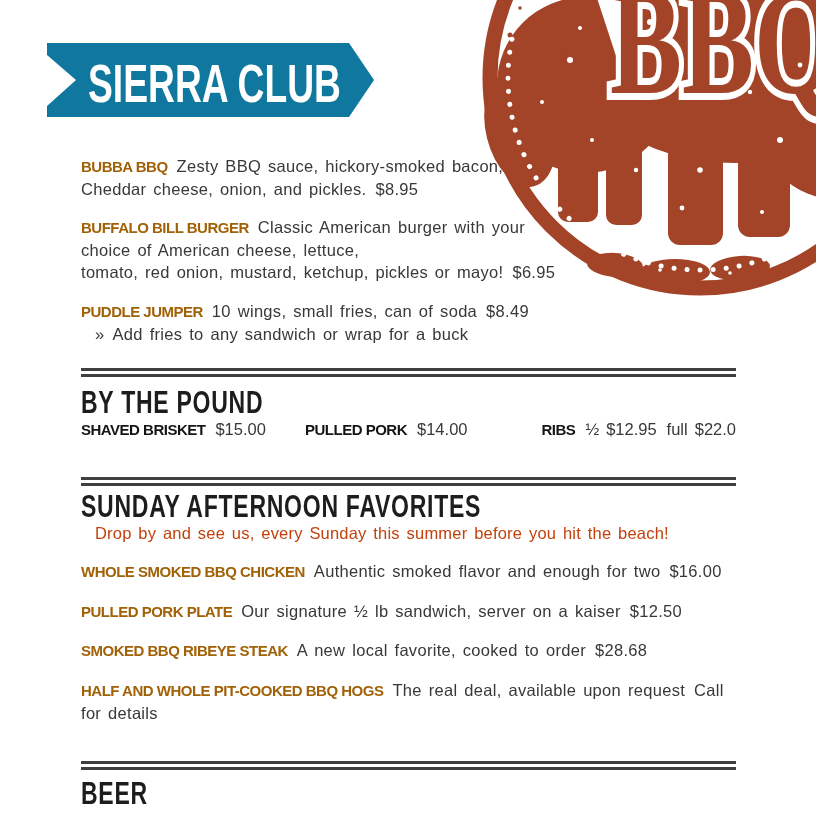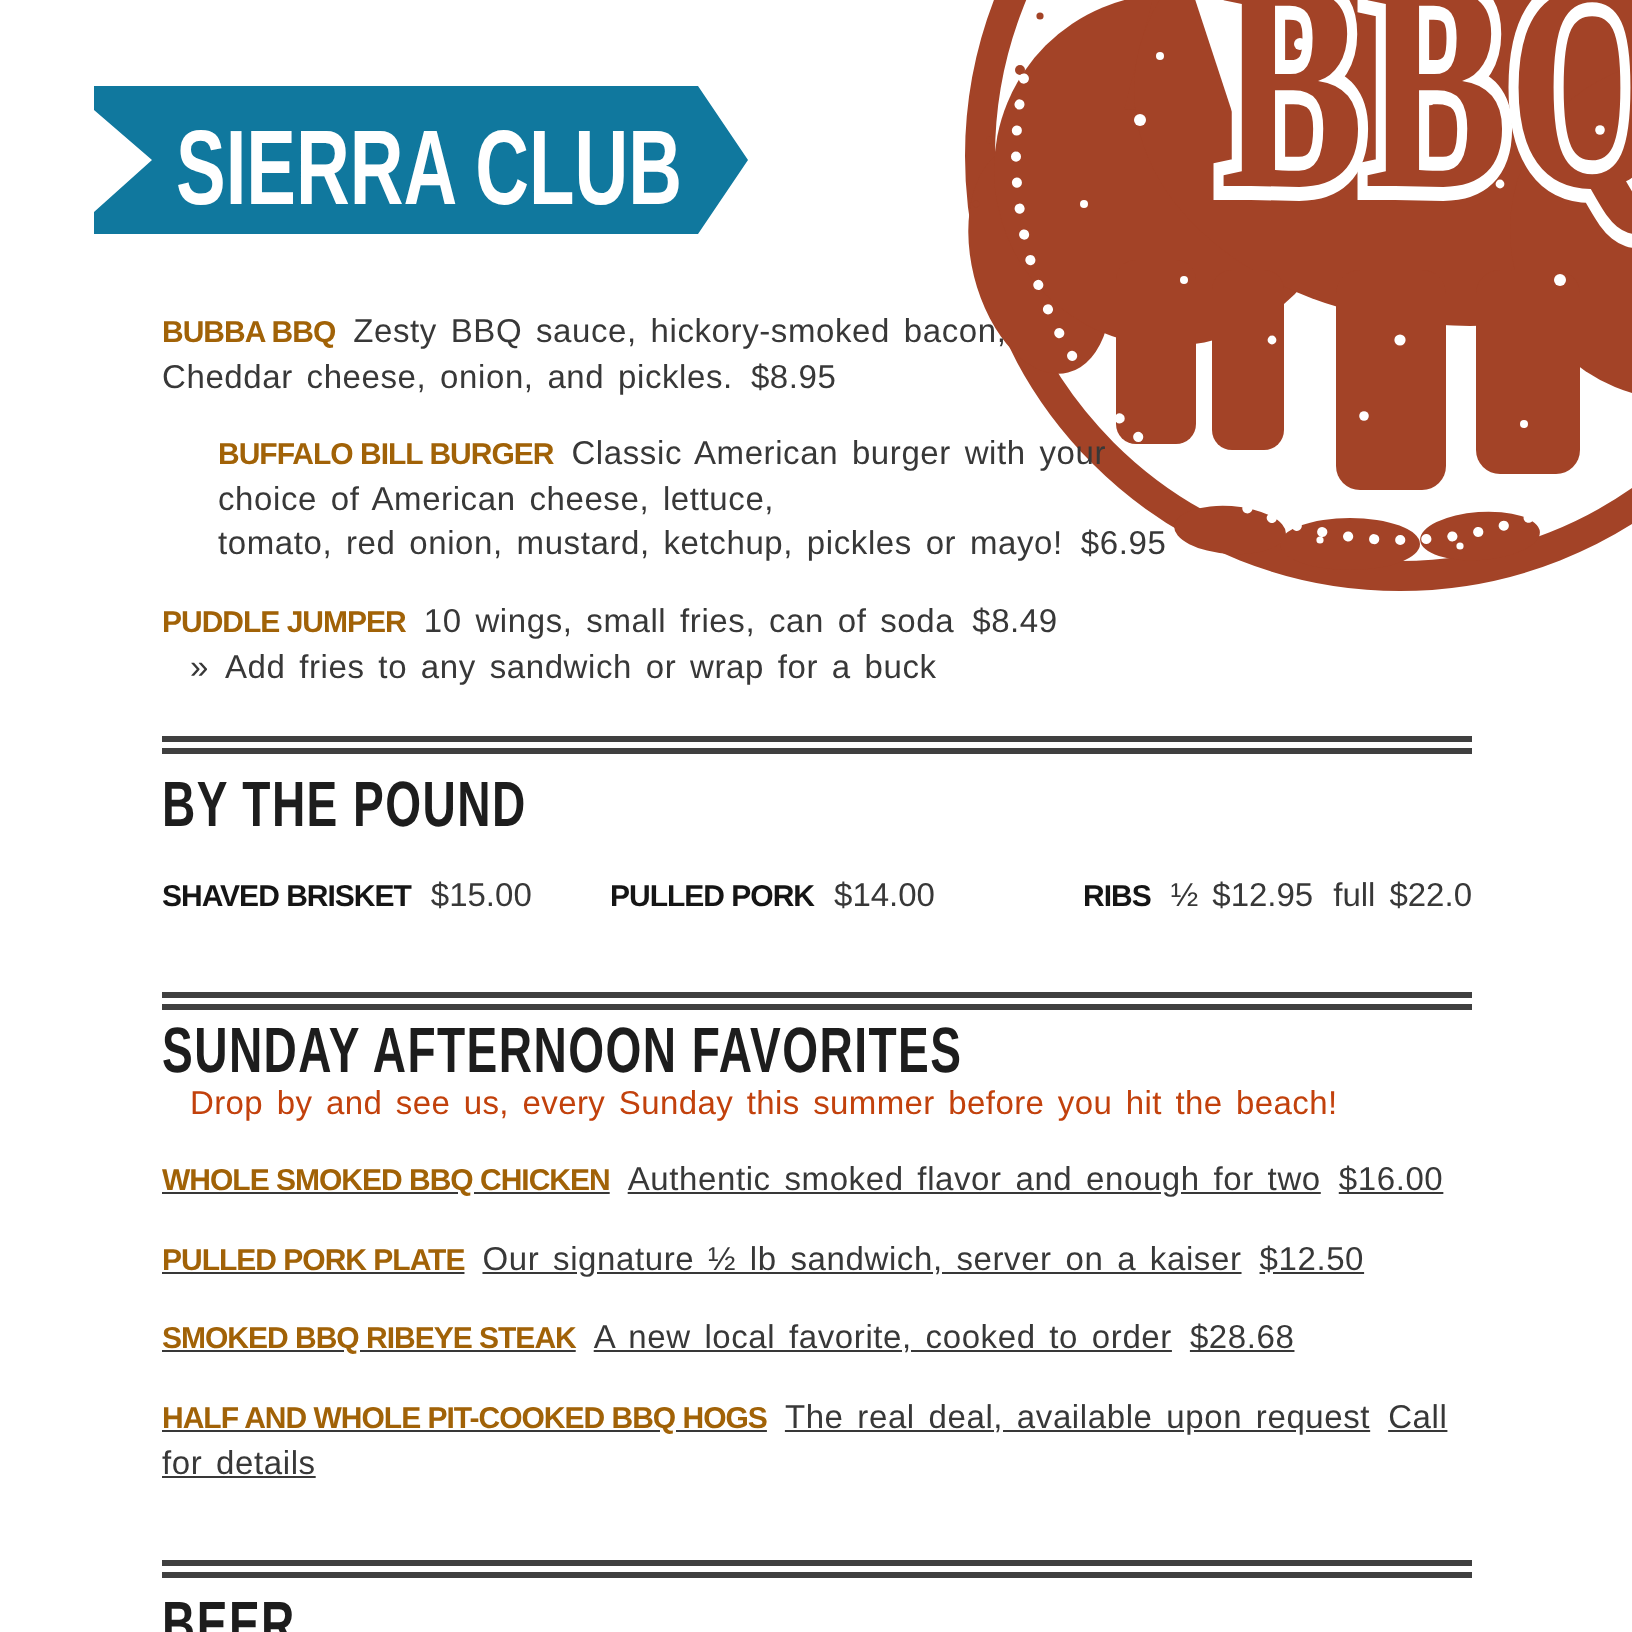--- a/index.html
+++ b/index.html
@@ -7,34 +7,34 @@
         font-family:"Liberation Sans",sans-serif;color:#1d1d1d;}
   .stamp-svg{position:absolute;left:450px;top:-160px;width:480px;height:480px;}
   .banner-svg{position:absolute;left:47px;top:43px;width:328px;height:74px;}
   .content{position:absolute;left:81px;top:138px;width:655px;}
   .item{line-height:22px;font-size:16.5px;color:#383838;letter-spacing:0.3px;word-spacing:2px;}
   .item .name{font-weight:bold;font-size:15px;letter-spacing:-0.5px;word-spacing:0;
               color:#a16207;margin-right:9px;}
   .item .price{margin-left:9px;}
   .note-line{padding-left:14px;}
   .note-line .marker{margin-right:8px;color:#383838;}
-  .m12{margin-top:12px;margin-left:28px;} 
+  .m12{margin-top:12px;} 
   .rule{height:3px;border-top:3px solid #3f3f3f;border-bottom:3px solid #3f3f3f;
         width:655px;margin-top:23px;}
   .rule.r2{margin-top:36px;} .rule.r3{margin-top:37px;}
   h2{margin:9px 0 0 0;font-size:32px;line-height:32px;font-weight:bold;color:#1d1d1d;
      letter-spacing:1px;transform:scaleX(0.72);transform-origin:0 50%;white-space:nowrap;}
   h2.sunday{margin-top:4px;} h2.beer{margin-top:7px;}
-  .pound-row{display:flex;margin-top:19px;line-height:22px;font-size:16.5px;color:#383838;}
+  .pound-row{display:flex;margin-top:0;line-height:22px;font-size:16.5px;color:#383838;}
   .pound-col{width:224px;} .pound-col.c2{width:223px;} .pound-col.c3{flex:1;text-align:right;}
   .pound-col .name{font-weight:bold;font-size:15px;letter-spacing:-0.5px;color:#151515;margin-right:10px;}
   .pound-col .plabel{margin-right:7px;} .pound-col .pval{margin-right:10px;}
   .subtitle{margin-top:0;line-height:22px;font-size:16.5px;color:#c2410c;
             letter-spacing:0.2px;word-spacing:2px;padding-left:14px;}
-  .sunday-items .item{margin-top:12px;text-decoration:underline;} .sunday-items .item:first-child{margin-top:7px;}
+  .sunday-items .item{margin-top:12px;} .sunday-items .item:first-child{margin-top:7px;}
   .beer-items .item{margin-top:13px;} .beer-items .item:first-child{margin-top:3px;}
 </style>
 </head>
 <body>
 
 <div class="page">
 
   <svg class="stamp-svg" viewBox="0 0 480 480" aria-hidden="true">
     <g fill="#A34327">
 

